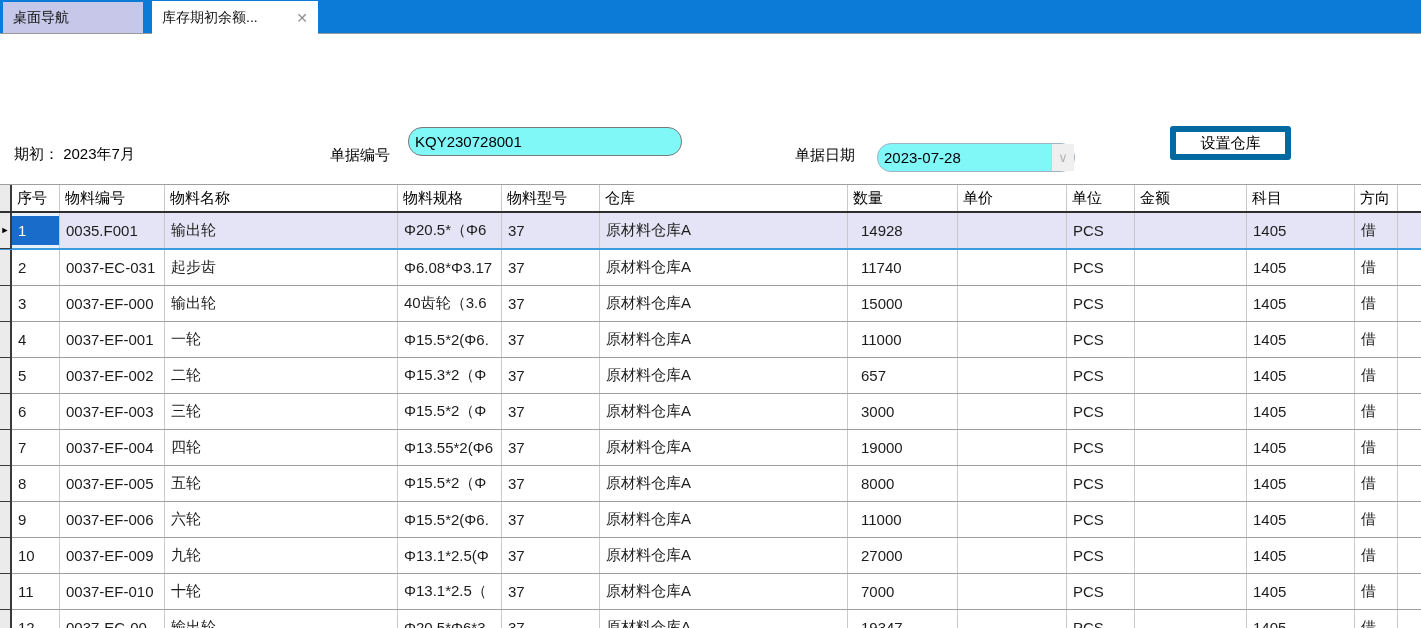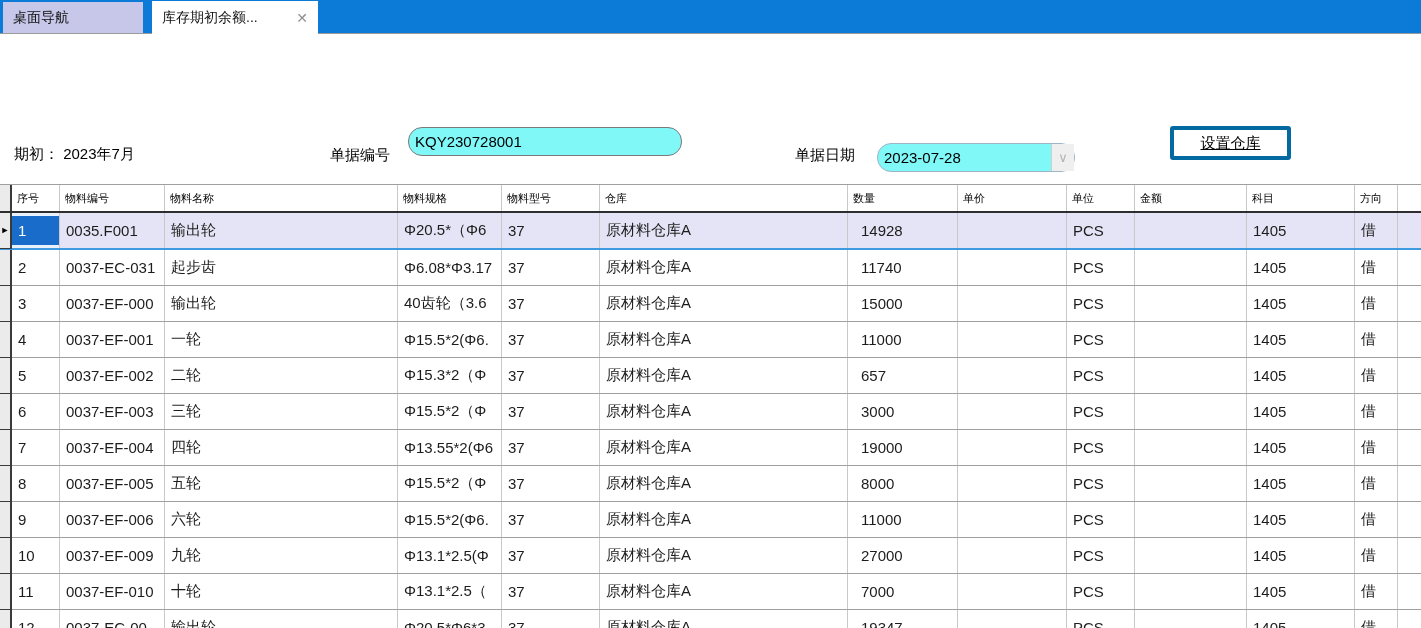--- a/index.html
+++ b/index.html
@@ -21,34 +21,34 @@
   .docno-input{left:408px;top:127px;width:274px;height:29px;background:#80f8f8;
                border:1px solid #7a7a7a;padding:0 6px;color:#000;
                font-family:"Liberation Sans","DejaVu Sans",sans-serif;}
   .date-combo{left:877px;top:143px;width:198px;height:29px;border:1px solid #9fb4c8;
               display:flex;align-items:stretch;background:#80f8f8;}
   .date-text{flex:1;display:flex;align-items:center;padding-left:6px;color:#000;}
   .date-btn{width:22px;background:#efefef;border-left:1px solid #cfcfcf;
             display:flex;align-items:center;justify-content:center;
             color:#b4b4b4;font-size:13px;}
   .wh-btn{left:1170px;top:126px;width:121px;height:34px;background:#fff;
-          border:4px solid #0369a1;border-radius:3px;font-size:15px;color:#000;
+          border:6px solid #0369a1;border-radius:3px;font-size:15px;color:#000;
           display:flex;align-items:center;justify-content:center;
-          font-family:"Liberation Sans","DejaVu Sans",sans-serif;cursor:default;text-decoration:underline;}
+          font-family:"Liberation Sans","DejaVu Sans",sans-serif;cursor:default;}
 
   
   .grid{position:absolute;left:0;top:184px;width:1421px;}
   .grow{display:flex;width:1421px;box-sizing:border-box;}
   .ghead{height:29px;border-top:1px solid #9f9f9f;border-bottom:2px solid #2e2e2e;}
   .gbody-row{height:36px;border-bottom:1px solid #9f9f9f;background:#fff;}
   .gbody-row.selected{background:#e4e4f6;border-bottom:2px solid #3f9be0;height:37px;}
   .cell{box-sizing:border-box;border-right:1px solid #c9c9c9;overflow:hidden;
         white-space:nowrap;display:flex;align-items:center;padding-left:6px;
         font-size:15px;color:#1c1c1c;flex:none;}
-  .ghead .cell{font-size:11px;color:#000;padding-left:5px;}
+  .ghead .cell{font-size:15px;color:#000;padding-left:5px;}
   .gutter{width:12px;padding:0;background:#ebebeb;border-right:2px solid #3a3a3a;
           justify-content:center;position:relative;}
   .gbody-row .gutter{border-bottom:1px solid #3a3a3a;margin-bottom:-1px;height:36px;}
   .ghead .gutter{border-bottom:none;}
   .marker{font-size:9px;color:#000;line-height:1;}
   .cw-seq{width:48px}.cw-code{width:105px}.cw-name{width:233px}.cw-spec{width:104px}
   .cw-model{width:98px}.cw-wh{width:248px}.cw-qty{width:110px}.cw-price{width:109px}
   .cw-unit{width:68px}.cw-amt{width:112px}.cw-acct{width:108px}.cw-dir{width:43px}
   .cw-extra{width:23px;border-right:none;}
   .num-indent{padding-left:13px;}

